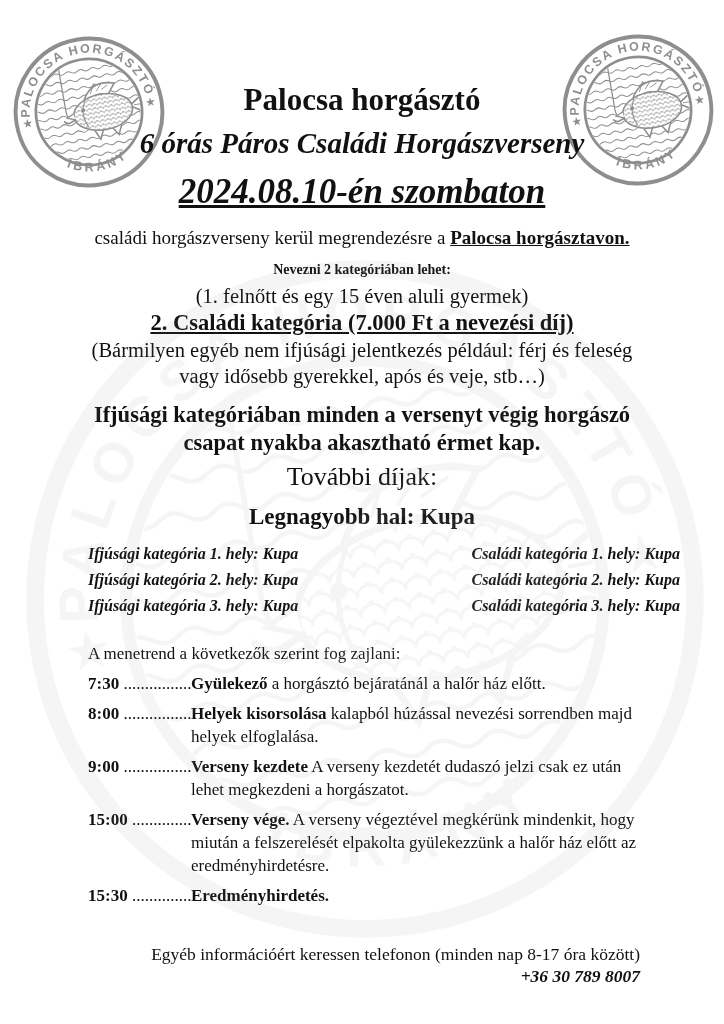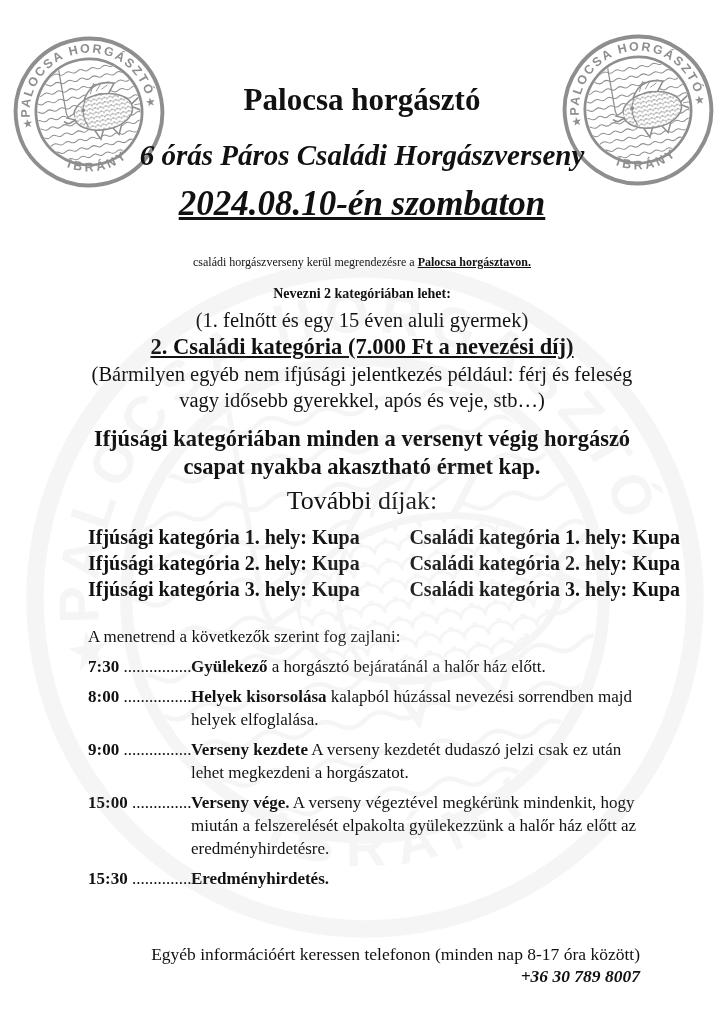--- a/index.html
+++ b/index.html
@@ -12,36 +12,36 @@
   .logo{position:absolute;width:156px;height:156px;}
   .logo-left{left:11px;top:34px;}
   .logo-right{right:8px;top:32px;}
   .watermark{
     position:absolute;left:14px;top:248px;width:702px;height:702px;
     opacity:0.08;pointer-events:none;
   }
   
   .header{position:relative;padding-top:82px;text-align:center;}
   .title{font-size:31px;font-weight:bold;line-height:36px;}
-  .subtitle{font-size:29px;font-weight:bold;font-style:italic;line-height:38px;margin-top:18px;}
+  .subtitle{font-size:29px;font-weight:bold;font-style:italic;line-height:38px;margin-top:6px;}
   .date-line{font-size:35px;font-weight:bold;font-style:italic;text-decoration:underline;line-height:44px;margin-top:8px;}
-  .intro{font-size:12px;line-height:24px;margin-top:24px;text-align:center;}
+  .intro{font-size:19px;line-height:24px;margin-top:12px;text-align:center;}
   .intro b{text-decoration:underline;}
   
   .center{text-align:center;}
   .sec-head{font-size:14px;font-weight:bold;line-height:27px;margin-top:6px;}
   .cat-title{font-size:22.5px;font-weight:bold;text-decoration:underline;line-height:28px;}
   .cat-note{font-size:20.5px;line-height:26px;}
   .medal{font-size:22.5px;font-weight:bold;line-height:28px;margin-top:12px;}
   .prizes-head{font-size:26px;font-weight:normal;line-height:27px;margin-top:6px;}
   .biggest{font-size:23px;font-weight:bold;line-height:29px;margin-top:12px;}
   .prize-cols{
     display:flex;justify-content:space-between;
     margin:10px 44px 0 88px;
-    font-size:20px;font-weight:bold;line-height:26px;text-align:left;
+    font-size:16px;font-weight:bold;line-height:26px;text-align:left;font-style:italic;
   }
   
   .sched{margin:0 82px 0 88px;font-size:17px;}
   .sched-intro{margin-top:24px;line-height:22px;}
   .row{display:flex;margin-top:7px;}
   .t{width:103px;flex:none;white-space:nowrap;overflow:hidden;line-height:23px;}
   .t b{font-weight:bold;}
   .d{flex:1;line-height:23px;}
   .d b{font-weight:bold;}
   
@@ -137,20 +137,21 @@
     <div class="sec-head">Nevezni 2 kategóriában lehet:</div>
     <div class="cat-note">(1. felnőtt és egy 15 éven aluli gyermek)</div>
     <div class="cat-title">2. Családi kategória (7.000 Ft a nevezési díj)</div>
     <div class="cat-note">(Bármilyen egyéb nem ifjúsági jelentkezés például: férj és feleség</div>
     <div class="cat-note">vagy idősebb gyerekkel, após és veje, stb…)</div>
     <div class="medal">
       <div>Ifjúsági kategóriában minden a versenyt végig horgászó</div>
       <div>csapat nyakba akasztható érmet kap.</div>
     </div>
     <div class="prizes-head">További díjak:</div>
+    <div class="biggest">Legnagyobb hal: Kupa</div>
   </div>
 
   <div class="prize-cols">
     <div>
       <div>Ifjúsági kategória 1. hely: Kupa</div>
       <div>Ifjúsági kategória 2. hely: Kupa</div>
       <div>Ifjúsági kategória 3. hely: Kupa</div>
     </div>
     <div>
       <div>Családi kategória 1. hely: Kupa</div>

